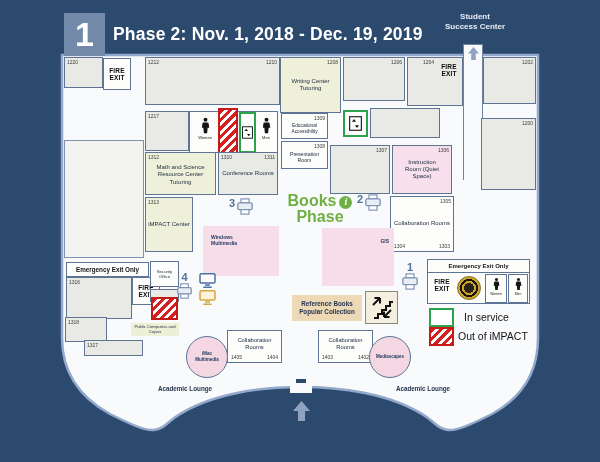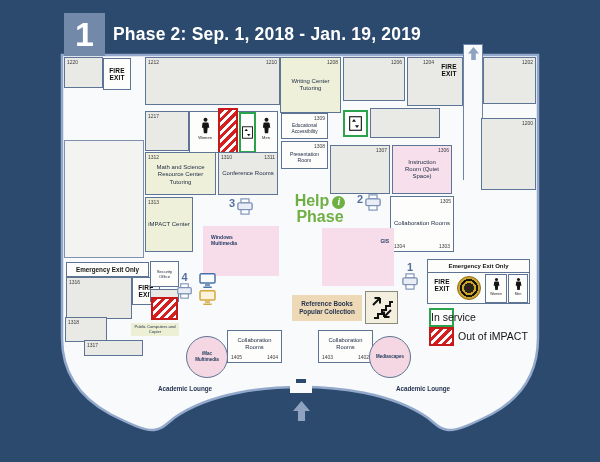--- a/index.html
+++ b/index.html
@@ -71,21 +71,22 @@
 
 <div class="stage">
 
   <svg class="plan-base" width="600" height="462">
     <path d="M62,55 H538 V338 C538,372 523,397 492,414 C472,424 457,431 448,430 C439,429 436,424 428,418 C391,392 336,387 301,387 C266,387 211,392 174,418 C166,424 163,429 154,430 C145,431 130,424 110,414 C79,397 62,372 62,338 Z" fill="#f9fafc" stroke="#93a9cc" stroke-width="2.5"></path>
   </svg>
 
   <div class="badge">
     <span>1</span>
   </div>
-  <div class="title">Phase 2: Sep. 1, 2018 - Jan. 19, 2019</div>
+  <div class="title">Phase 2: Nov. 1, 2018 - Dec. 19, 2019</div>
+  <div class="ssc">Student Success Center</div>
 
   <div class="corridor">
     <svg width="11" height="13" viewBox="0 0 12 14" style="margin-top:2px">
       <path d="M6 0 L12 7 H8.5 V14 H3.5 V7 H0 Z" fill="#8fa3c0"></path>
     </svg>
   </div>
 
   <div class="room" style="left:64px;top:57px;width:39px;height:31px">
     <span class="num tl">1220</span>
   </div>
@@ -183,21 +184,21 @@
   <div class="printer" style="left:229px;top:198px">
     <span class="pnum">3</span>
     <svg width="18" height="17" viewBox="0 0 20 19">
       <rect x="5.5" y="1" width="9" height="4.5" fill="#ffffff" stroke="#7d92b5" stroke-width="1.3"></rect>
       <rect x="2" y="5.5" width="16" height="7.5" rx="1.5" fill="#e8edf6" stroke="#7d92b5" stroke-width="1.5"></rect>
       <rect x="5.5" y="13" width="9" height="5" fill="#ffffff" stroke="#7d92b5" stroke-width="1.3"></rect>
     </svg>
   </div>
 
   <div class="helpdesk">
-    <div><span>Help</span><span class="info-icon"></span></div>
+    <div><span>Books</span><span class="info-icon"></span></div>
     <div>Phase</div>
   </div>
 
   <div class="printer" style="left:357px;top:194px">
     <span class="pnum">2</span>
     <svg width="18" height="17" viewBox="0 0 20 19">
       <rect x="5.5" y="1" width="9" height="4.5" fill="#ffffff" stroke="#7d92b5" stroke-width="1.3"></rect>
       <rect x="2" y="5.5" width="16" height="7.5" rx="1.5" fill="#e8edf6" stroke="#7d92b5" stroke-width="1.5"></rect>
       <rect x="5.5" y="13" width="9" height="5" fill="#ffffff" stroke="#7d92b5" stroke-width="1.3"></rect>
     </svg>
@@ -296,21 +297,21 @@
     <div class="rrcell" style="left:80px;top:14px;width:20px;height:29px;border:1px solid #5d7494;box-sizing:border-box;padding-top:2px">
       <svg width="7" height="14" viewBox="0 0 10 18">
         <circle cx="5" cy="2.5" r="2.2" fill="#151515"></circle>
         <path d="M2.6 5.6 h4.8 c.5 0 .9 .4 1 .9 l.8 5 h-1.8 l-.6 6 h-3.6 l-.6 -6 H1 l.6 -5 c.1 -.5 .5 -.9 1 -.9 z" fill="#151515"></path>
       </svg>
       <span class="cap" style="font-size:3.4px">Men</span>
     </div>
   </div>
 
   <div class="inservice" style="left:429px;top:308px;width:25px;height:19px"></div>
-  <div class="legend-label" style="left:431px;top:311px">In service</div>
+  <div class="legend-label" style="left:464px;top:311px">In service</div>
   <div class="hatch" style="left:429px;top:327px;width:25px;height:19px"></div>
   <div class="legend-label" style="left:458px;top:330px">Out of iMPACT</div>
 
   <div class="room white" style="left:227px;top:330px;width:55px;height:33px">
     <div class="rlabel" style="font-size:5.8px;padding-bottom:6px">Collaboration Rooms</div>
     <span class="num bl">1405</span>
     <span class="num br">1404</span>
   </div>
   <div class="room white" style="left:318px;top:330px;width:55px;height:33px">
     <div class="rlabel" style="font-size:5.8px;padding-bottom:6px">Collaboration Rooms</div>

